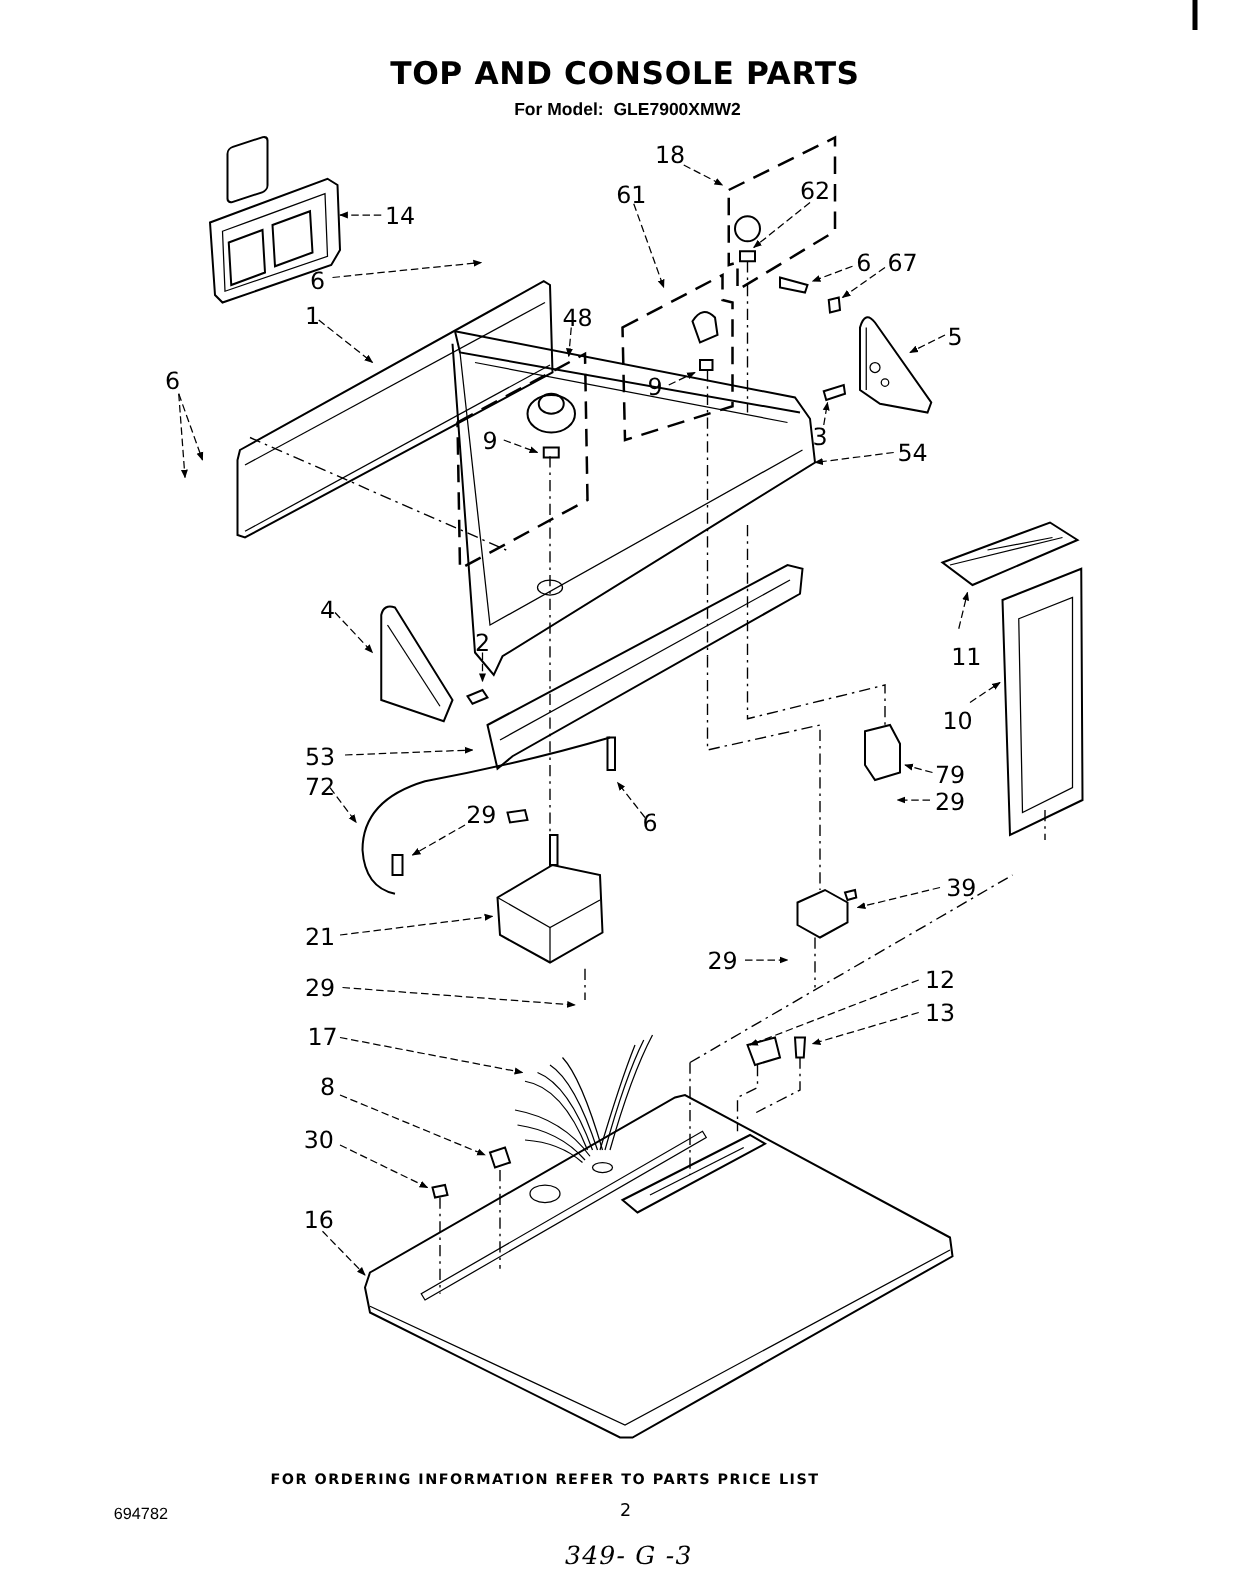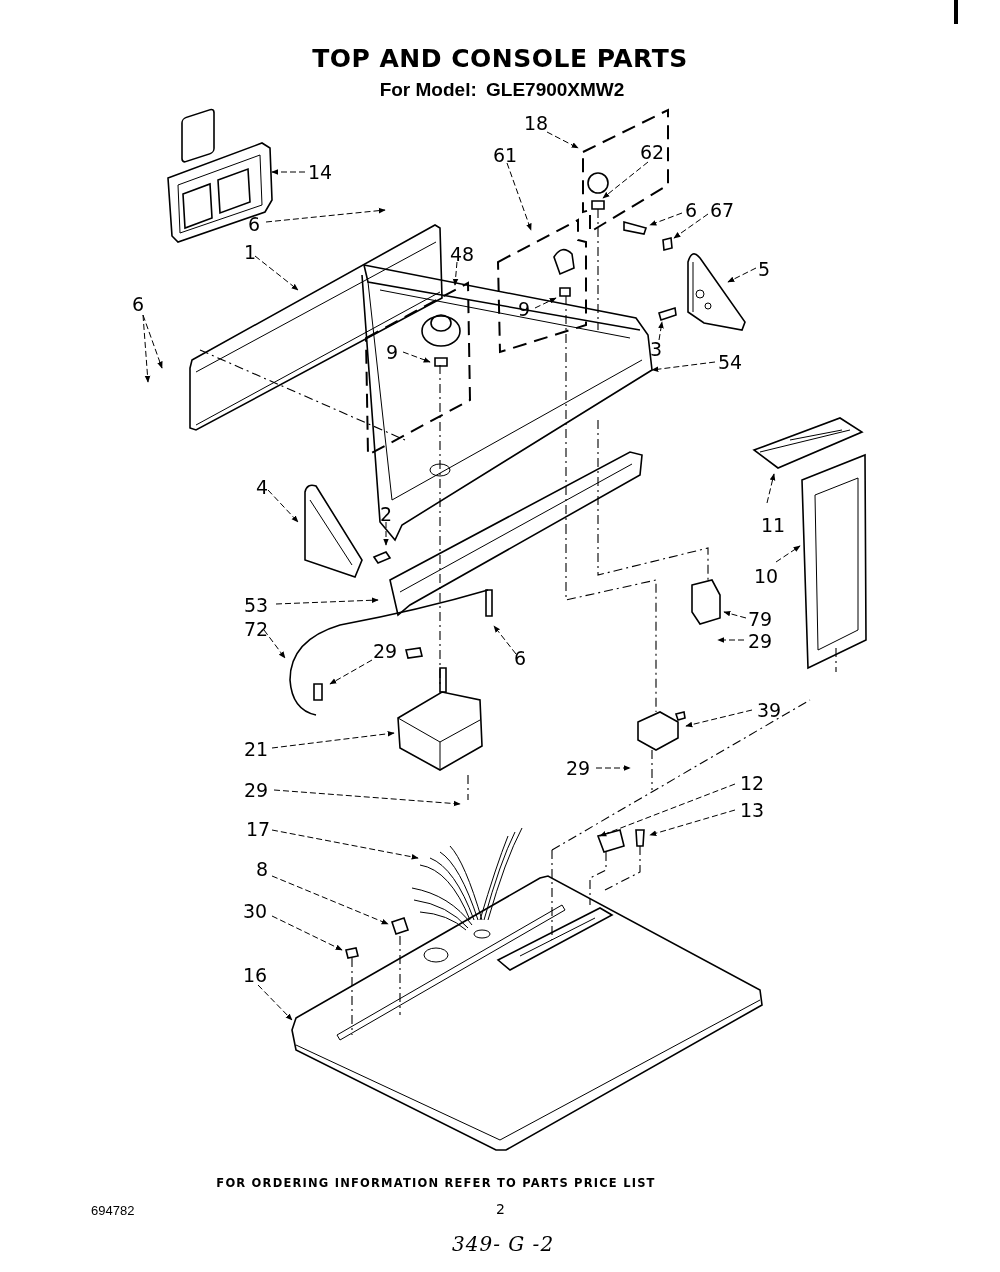--- a/index.html
+++ b/index.html
@@ -1,21 +1,21 @@
 <!DOCTYPE html>
 <html><head>
 <meta charset="utf-8">
 <style>
   html, body { margin: 0; padding: 0; background: #ffffff; }
   body { width: 1000px; height: 1272px; position: relative; overflow: hidden;
          font-family: "Liberation Sans", sans-serif; color: #000; }
   .title { position: absolute; left: 0; width: 1000px; top: 44px; text-align: center;
            font-family: "DejaVu Sans", sans-serif; font-weight: bold; font-size: 25px; letter-spacing: 0.5px; }
   .subtitle { position: absolute; left: 0; width: 1000px; top: 79px; text-align: center;
-              font-family: "Liberation Sans", sans-serif; font-weight: bold; font-size: 19px; }
+              font-family: "Liberation Sans", sans-serif; font-weight: bold; font-size: 14px; }
   .subtitle span { margin-left: 4px; }
   .scan-mark { position: absolute; left: 954px; top: 0; width: 4px; height: 24px; background: #000; }
   .footer-note { position: absolute; left: 0; width: 872px; top: 1176px; text-align: center;
                  font-family: "DejaVu Sans", sans-serif; font-weight: bold; font-size: 11.5px; letter-spacing: 1.2px; }
   .doc-number { position: absolute; left: 91px; top: 1203px; font-size: 13px; font-family: Liberation Sans, sans-serif; }
   .page-number { position: absolute; left: 496px; top: 1201px; font-size: 14px; font-family: "DejaVu Sans", sans-serif; }
   .handwritten { position: absolute; left: 452px; top: 1232px; font-size: 20px; font-style: italic;
                  font-family: "DejaVu Serif", serif; letter-spacing: 1px; }
   svg.diagram { position: absolute; left: 0; top: 0; }
   .lbl { font-family: "DejaVu Sans", sans-serif; font-size: 19px; fill: #000; }
@@ -255,13 +255,13 @@
     <text class="lbl" x="246" y="836">17</text>
     <text class="lbl" x="256" y="876">8</text>
     <text class="lbl" x="243" y="918">30</text>
     <text class="lbl" x="243" y="982">16</text>
   </g>
 </svg>
 
 <div class="footer-note">FOR ORDERING INFORMATION REFER TO PARTS PRICE LIST</div>
 <div class="doc-number">694782</div>
 <div class="page-number">2</div>
-<div class="handwritten">349- G -2</div>
+<div class="handwritten">349- G -3</div>
 
 </body></html>

